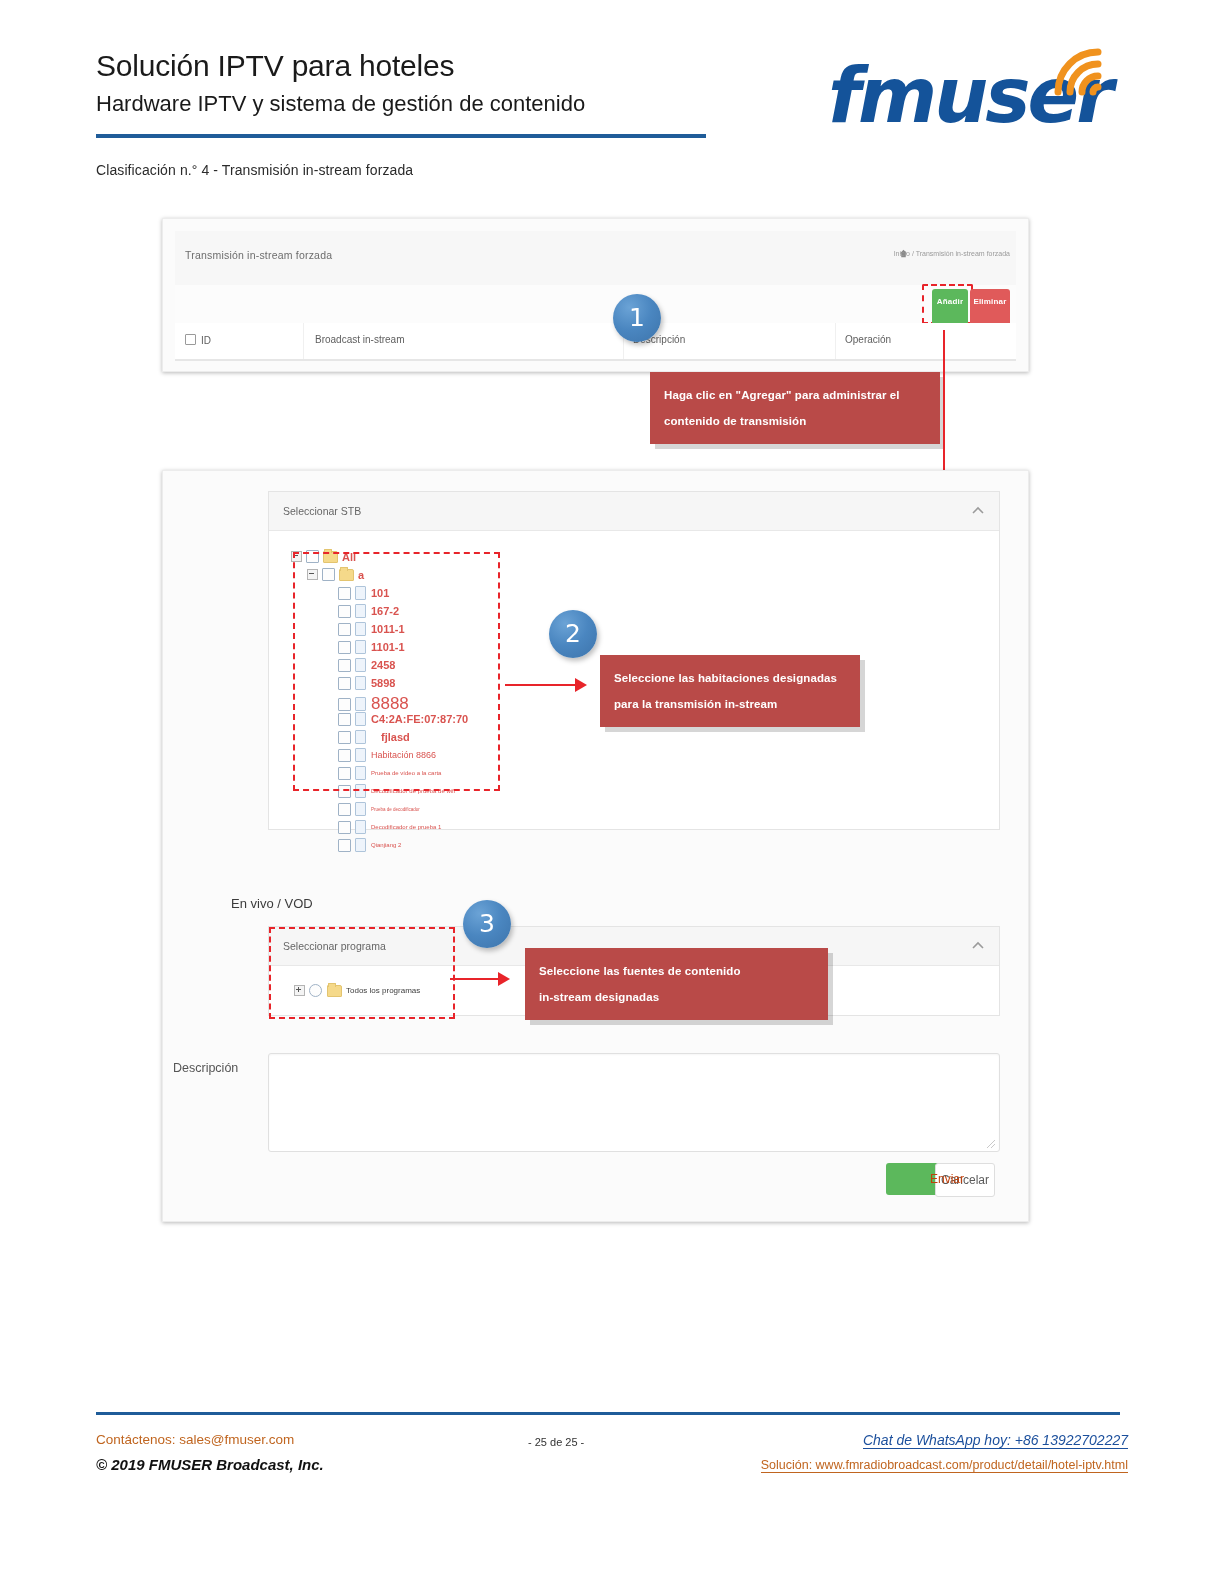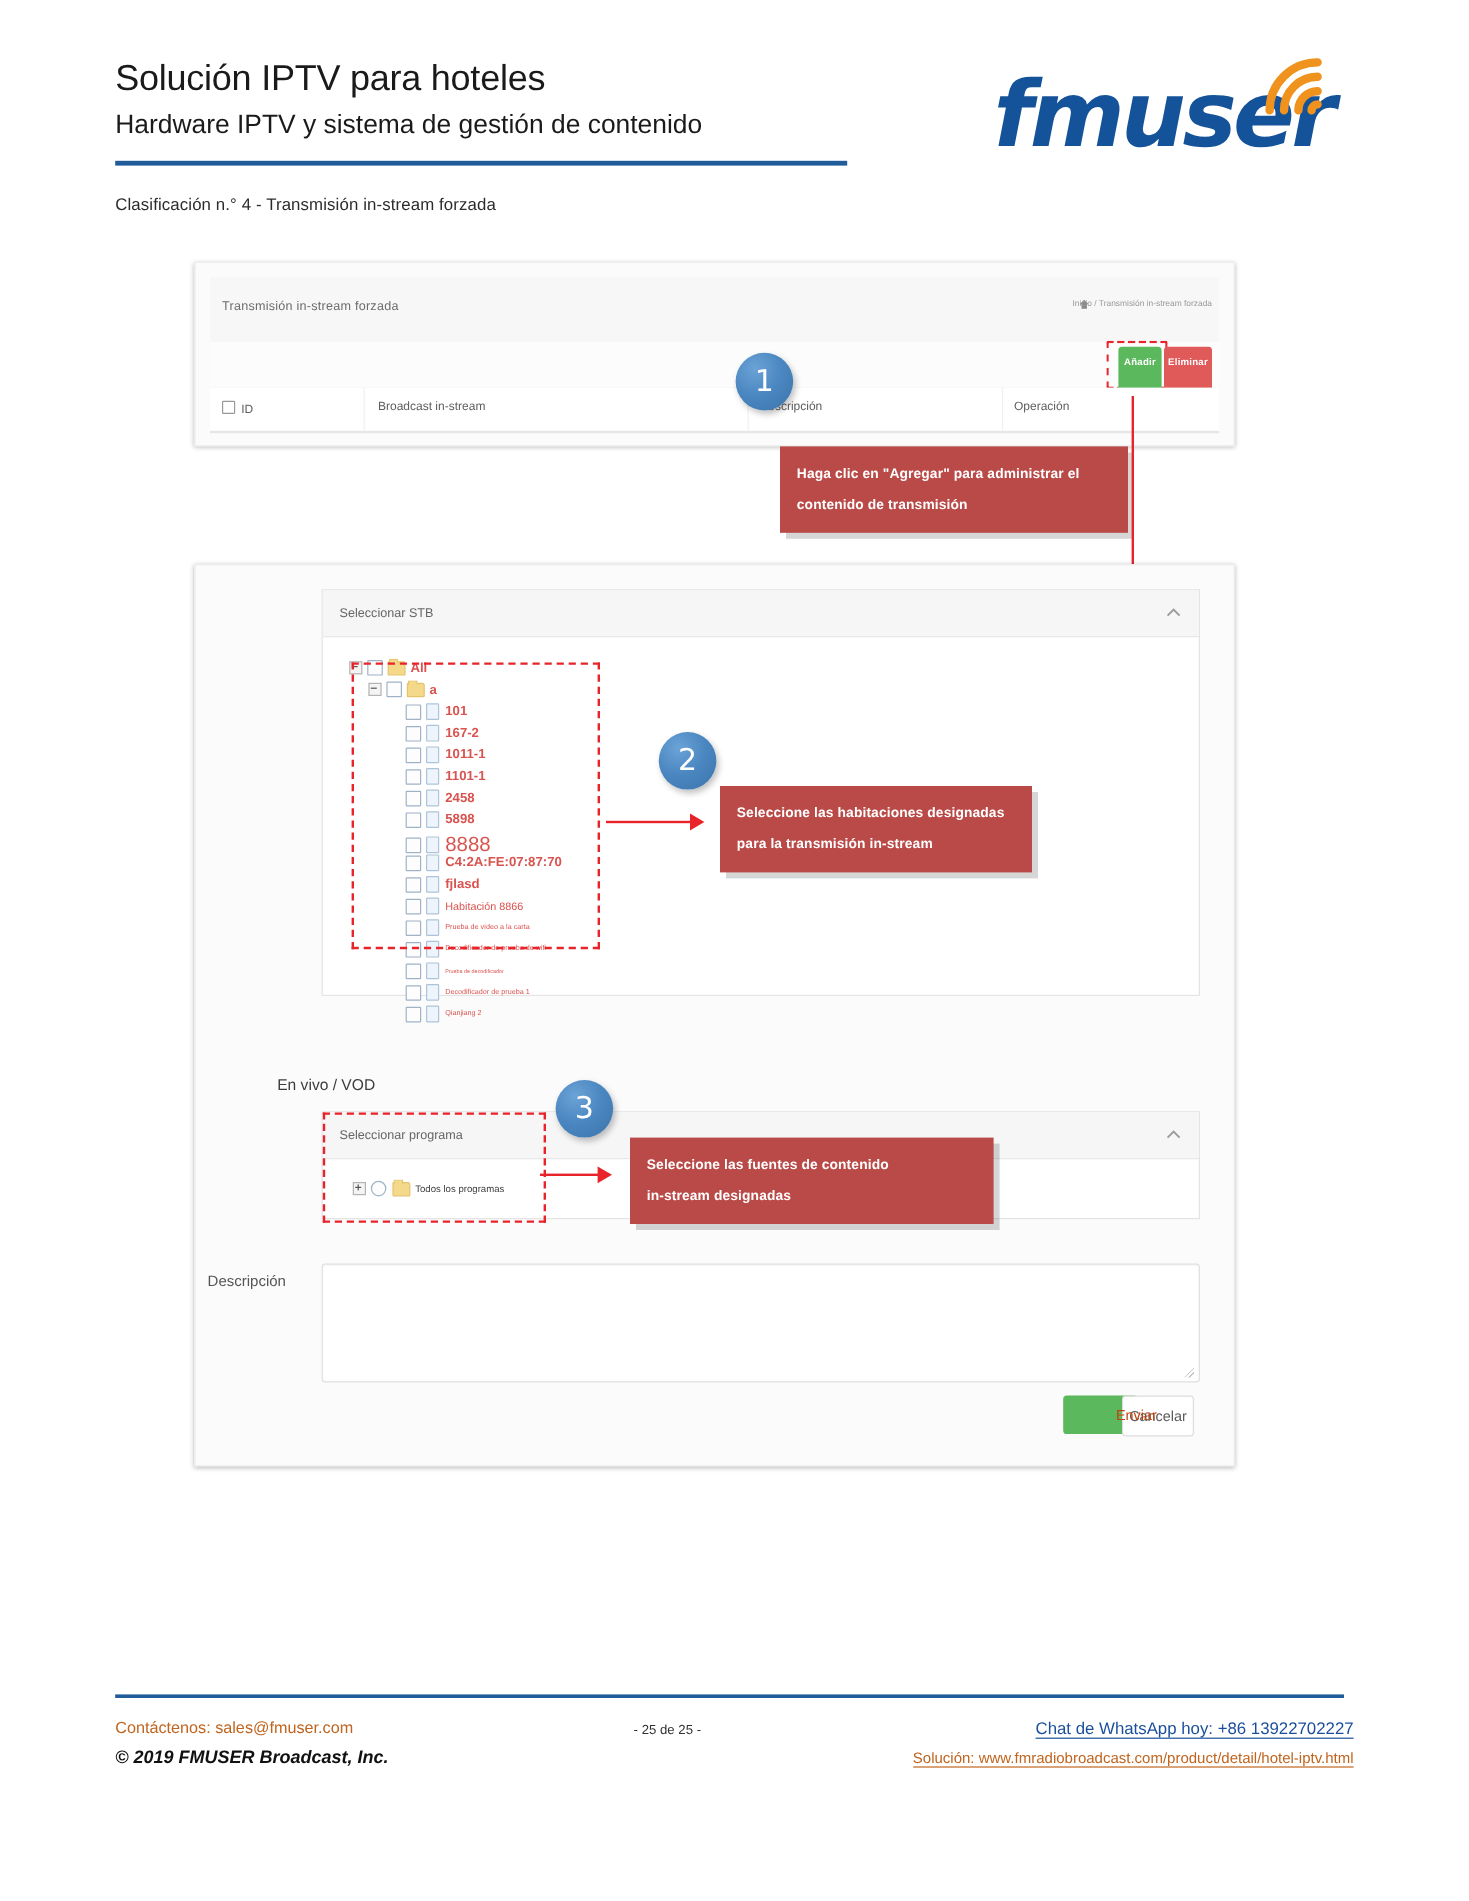--- a/index.html
+++ b/index.html
@@ -216,20 +216,21 @@
   }
   .f-left1{position:absolute;left:96px;top:1432px;font-size:13.5px;color:#c0651f;}
   .f-left2{
     position:absolute;left:96px;top:1456px;font-size:15px;color:#111;
     font-weight:bold;font-style:italic;
   }
   .f-center{position:absolute;left:528px;top:1436px;font-size:11px;color:#333;}
   .f-right1{
     position:absolute;right:96px;top:1432px;font-size:14px;color:#1b4f9c;
     text-align:right;
+    font-style:italic;
   }
   .f-right2{
     position:absolute;right:96px;top:1458px;font-size:12.5px;color:#c0651f;
     text-align:right;
   }
   .u{border-bottom:1px solid currentColor;}
 </style>
 </head>
 <body>
 
@@ -305,21 +306,21 @@
           <div class="tnode" style="padding-left: 0px;"><span class="exp"></span><span class="tcb"></span><span class="folder"></span><span class="tlabel" style="font-size: 11px; font-weight: bold;">All</span></div>
           <div class="tnode" style="padding-left: 16px;"><span class="exp"></span><span class="tcb"></span><span class="folder"></span><span class="tlabel" style="font-size: 11px; font-weight: bold;">a</span></div>
           <div class="tnode" style="padding-left: 32px;"><span class="exp none"></span><span class="tcb"></span><span class="file"></span><span class="tlabel" style="font-size: 11px; font-weight: bold;">101</span></div>
           <div class="tnode" style="padding-left: 32px;"><span class="exp none"></span><span class="tcb"></span><span class="file"></span><span class="tlabel" style="font-size: 11px; font-weight: bold;">167-2</span></div>
           <div class="tnode" style="padding-left: 32px;"><span class="exp none"></span><span class="tcb"></span><span class="file"></span><span class="tlabel" style="font-size: 11px; font-weight: bold;">1011-1</span></div>
           <div class="tnode" style="padding-left: 32px;"><span class="exp none"></span><span class="tcb"></span><span class="file"></span><span class="tlabel" style="font-size: 11px; font-weight: bold;">1101-1</span></div>
           <div class="tnode" style="padding-left: 32px;"><span class="exp none"></span><span class="tcb"></span><span class="file"></span><span class="tlabel" style="font-size: 11px; font-weight: bold;">2458</span></div>
           <div class="tnode" style="padding-left: 32px;"><span class="exp none"></span><span class="tcb"></span><span class="file"></span><span class="tlabel" style="font-size: 11px; font-weight: bold;">5898</span></div>
           <div class="tnode" style="padding-left: 32px;"><span class="exp none"></span><span class="tcb"></span><span class="file"></span><span class="tlabel" style="font-size: 17px; font-weight: normal;">8888</span></div>
           <div class="tnode" style="padding-left: 32px;"><span class="exp none"></span><span class="tcb"></span><span class="file"></span><span class="tlabel" style="font-size: 11px; font-weight: bold;">C4:2A:FE:07:87:70</span></div>
-          <div class="tnode" style="padding-left: 32px;"><span class="exp none"></span><span class="tcb"></span><span class="file"></span><span class="tlabel" style="font-size: 11px; font-weight: bold;">fjlasd</span></div>
+          <div class="tnode" style="padding-left: 32px;"><span class="exp none"></span><span class="tcb"></span><span class="file"></span><span class="tlabel" style="font-size: 11px; font-weight: bold; margin-left: 10px;">fjlasd</span></div>
           <div class="tnode" style="padding-left: 32px;"><span class="exp none"></span><span class="tcb"></span><span class="file"></span><span class="tlabel" style="font-size: 9px;">Habitación 8866</span></div>
           <div class="tnode" style="padding-left: 32px;"><span class="exp none"></span><span class="tcb"></span><span class="file"></span><span class="tlabel" style="font-size: 6px;">Prueba de vídeo a la carta</span></div>
           <div class="tnode" style="padding-left: 32px;"><span class="exp none"></span><span class="tcb"></span><span class="file"></span><span class="tlabel" style="font-size: 6px;">Decodificador de prueba de wifi</span></div>
           <div class="tnode" style="padding-left: 32px;"><span class="exp none"></span><span class="tcb"></span><span class="file"></span><span class="tlabel" style="font-size: 4.5px;">Prueba de decodificador</span></div>
           <div class="tnode" style="padding-left: 32px;"><span class="exp none"></span><span class="tcb"></span><span class="file"></span><span class="tlabel" style="font-size: 6px;">Decodificador de prueba 1</span></div>
           <div class="tnode" style="padding-left: 32px;"><span class="exp none"></span><span class="tcb"></span><span class="file"></span><span class="tlabel" style="font-size: 6px;">Qianjiang 2</span></div>
         </div>
       <div class="dashed-box" style="left:24px;top:60px;width:203px;height:235px;"></div>
     </div>
 

